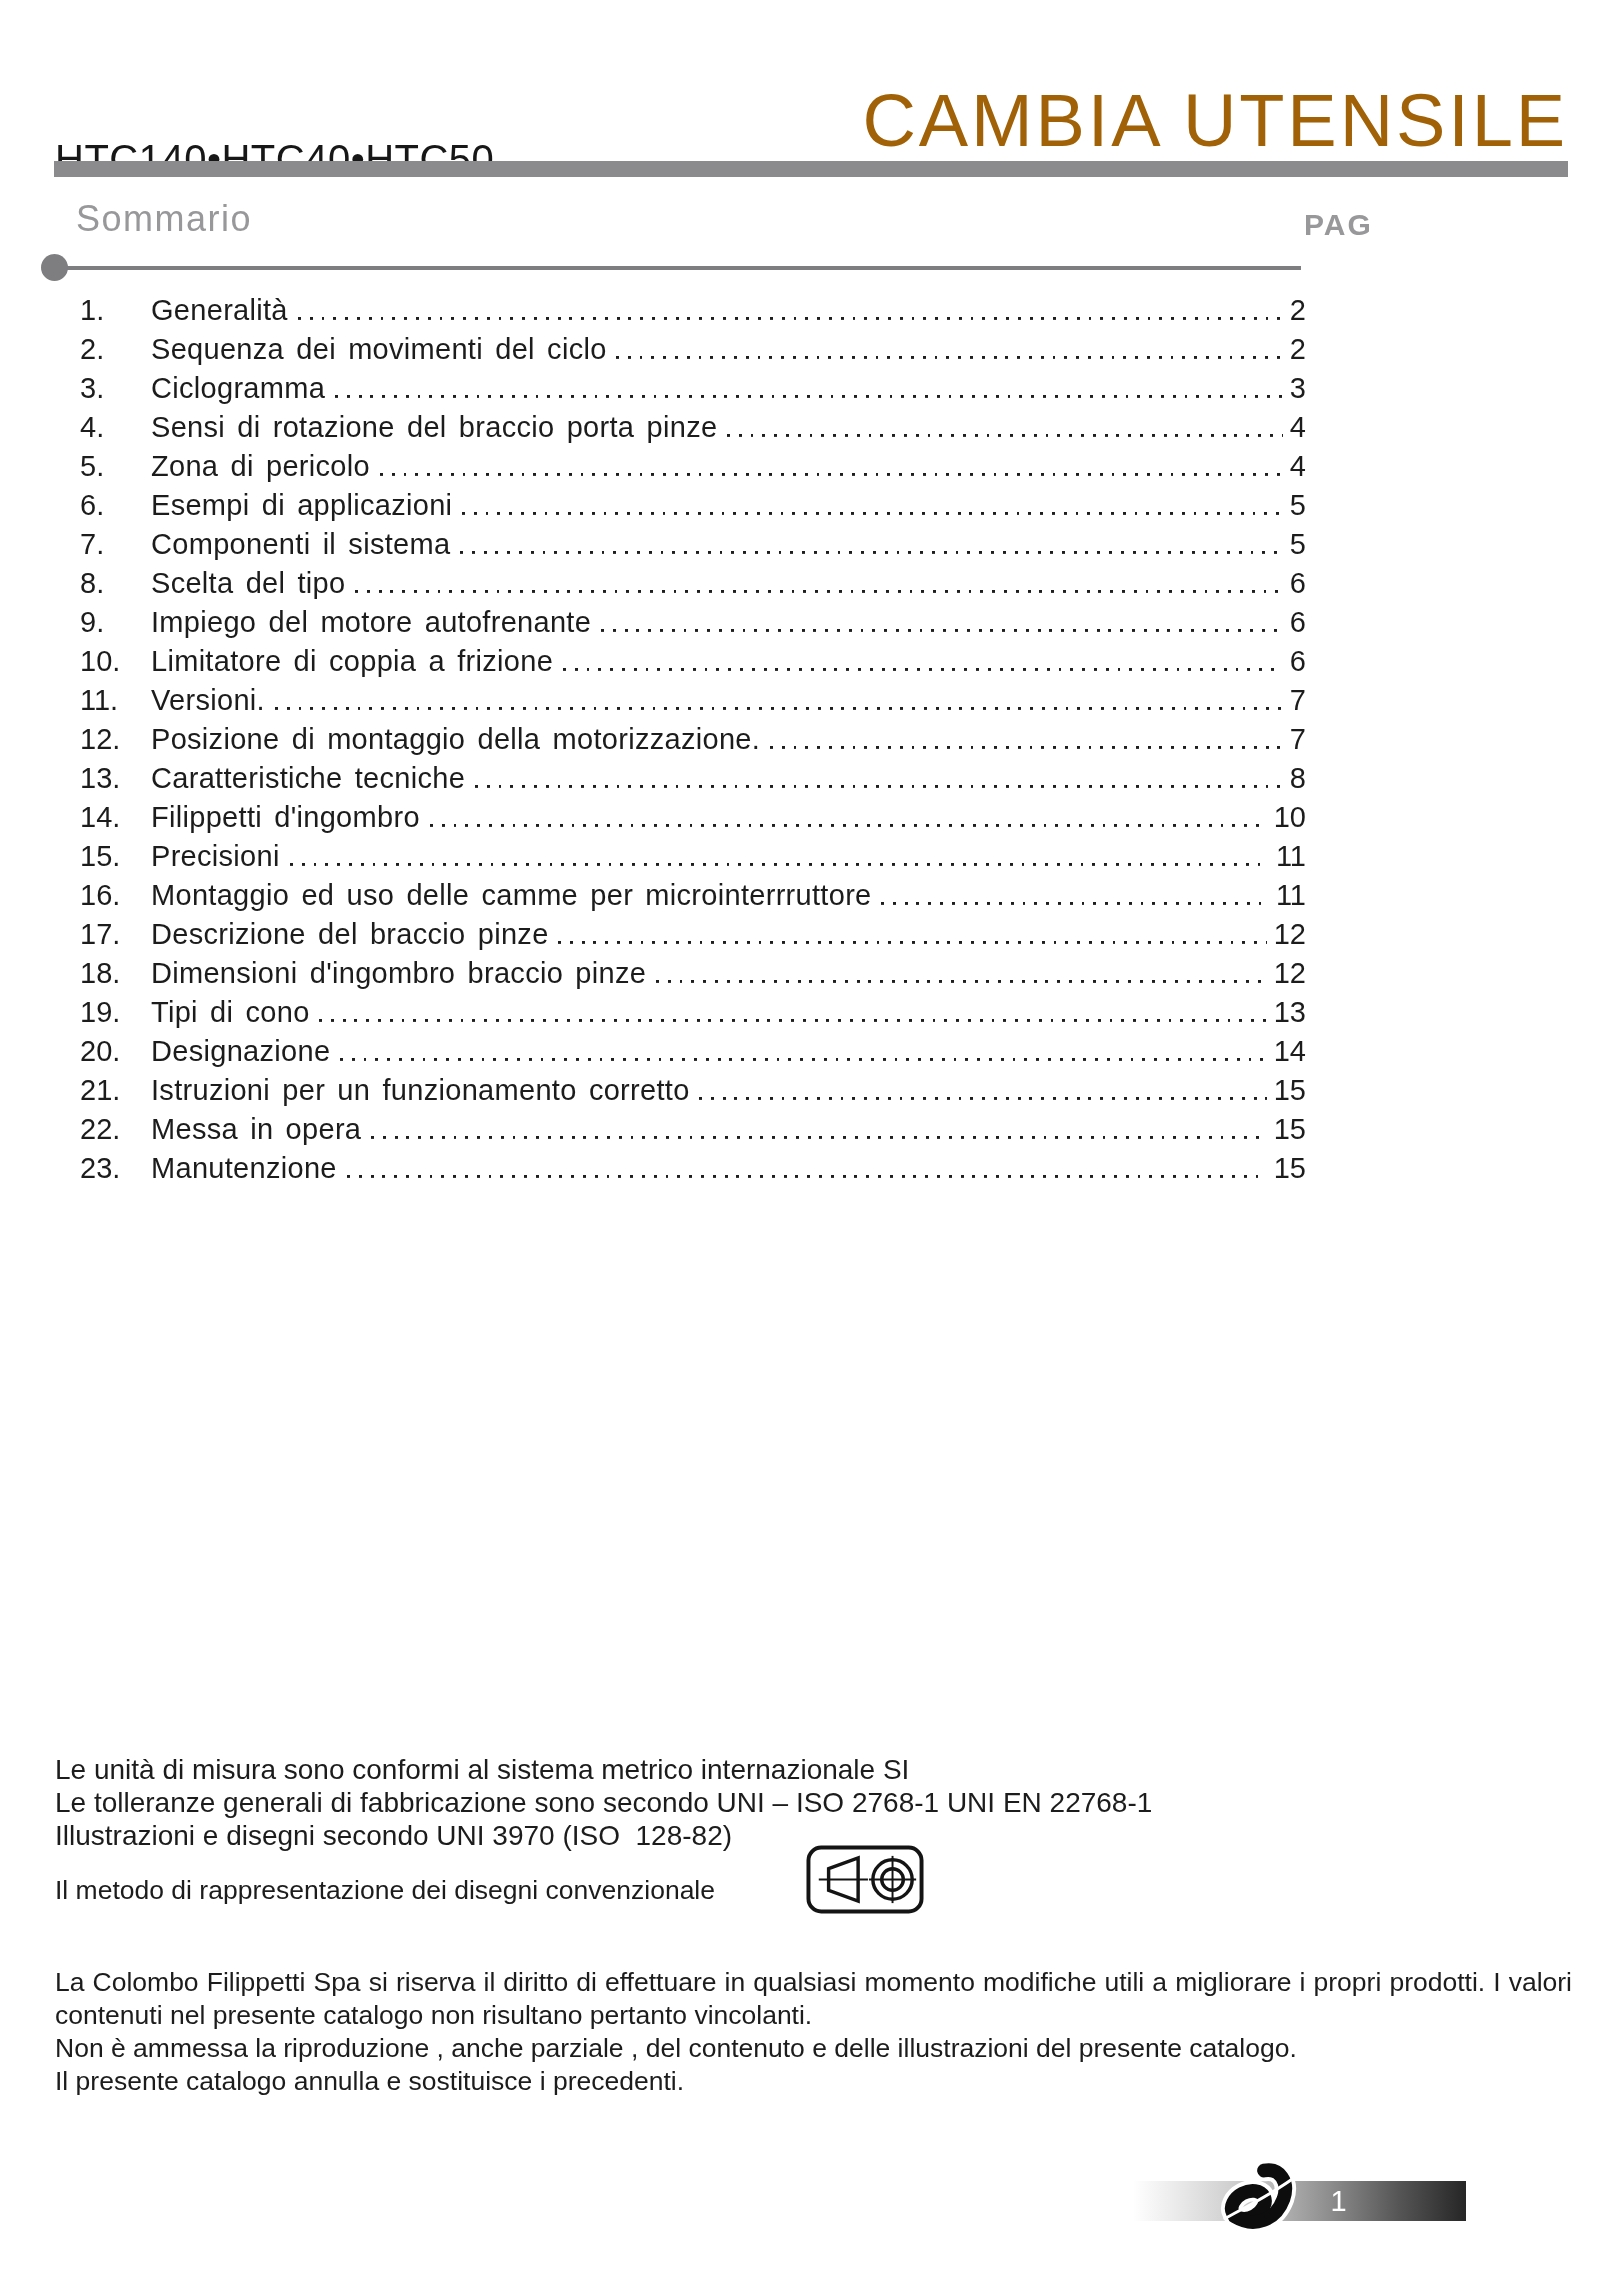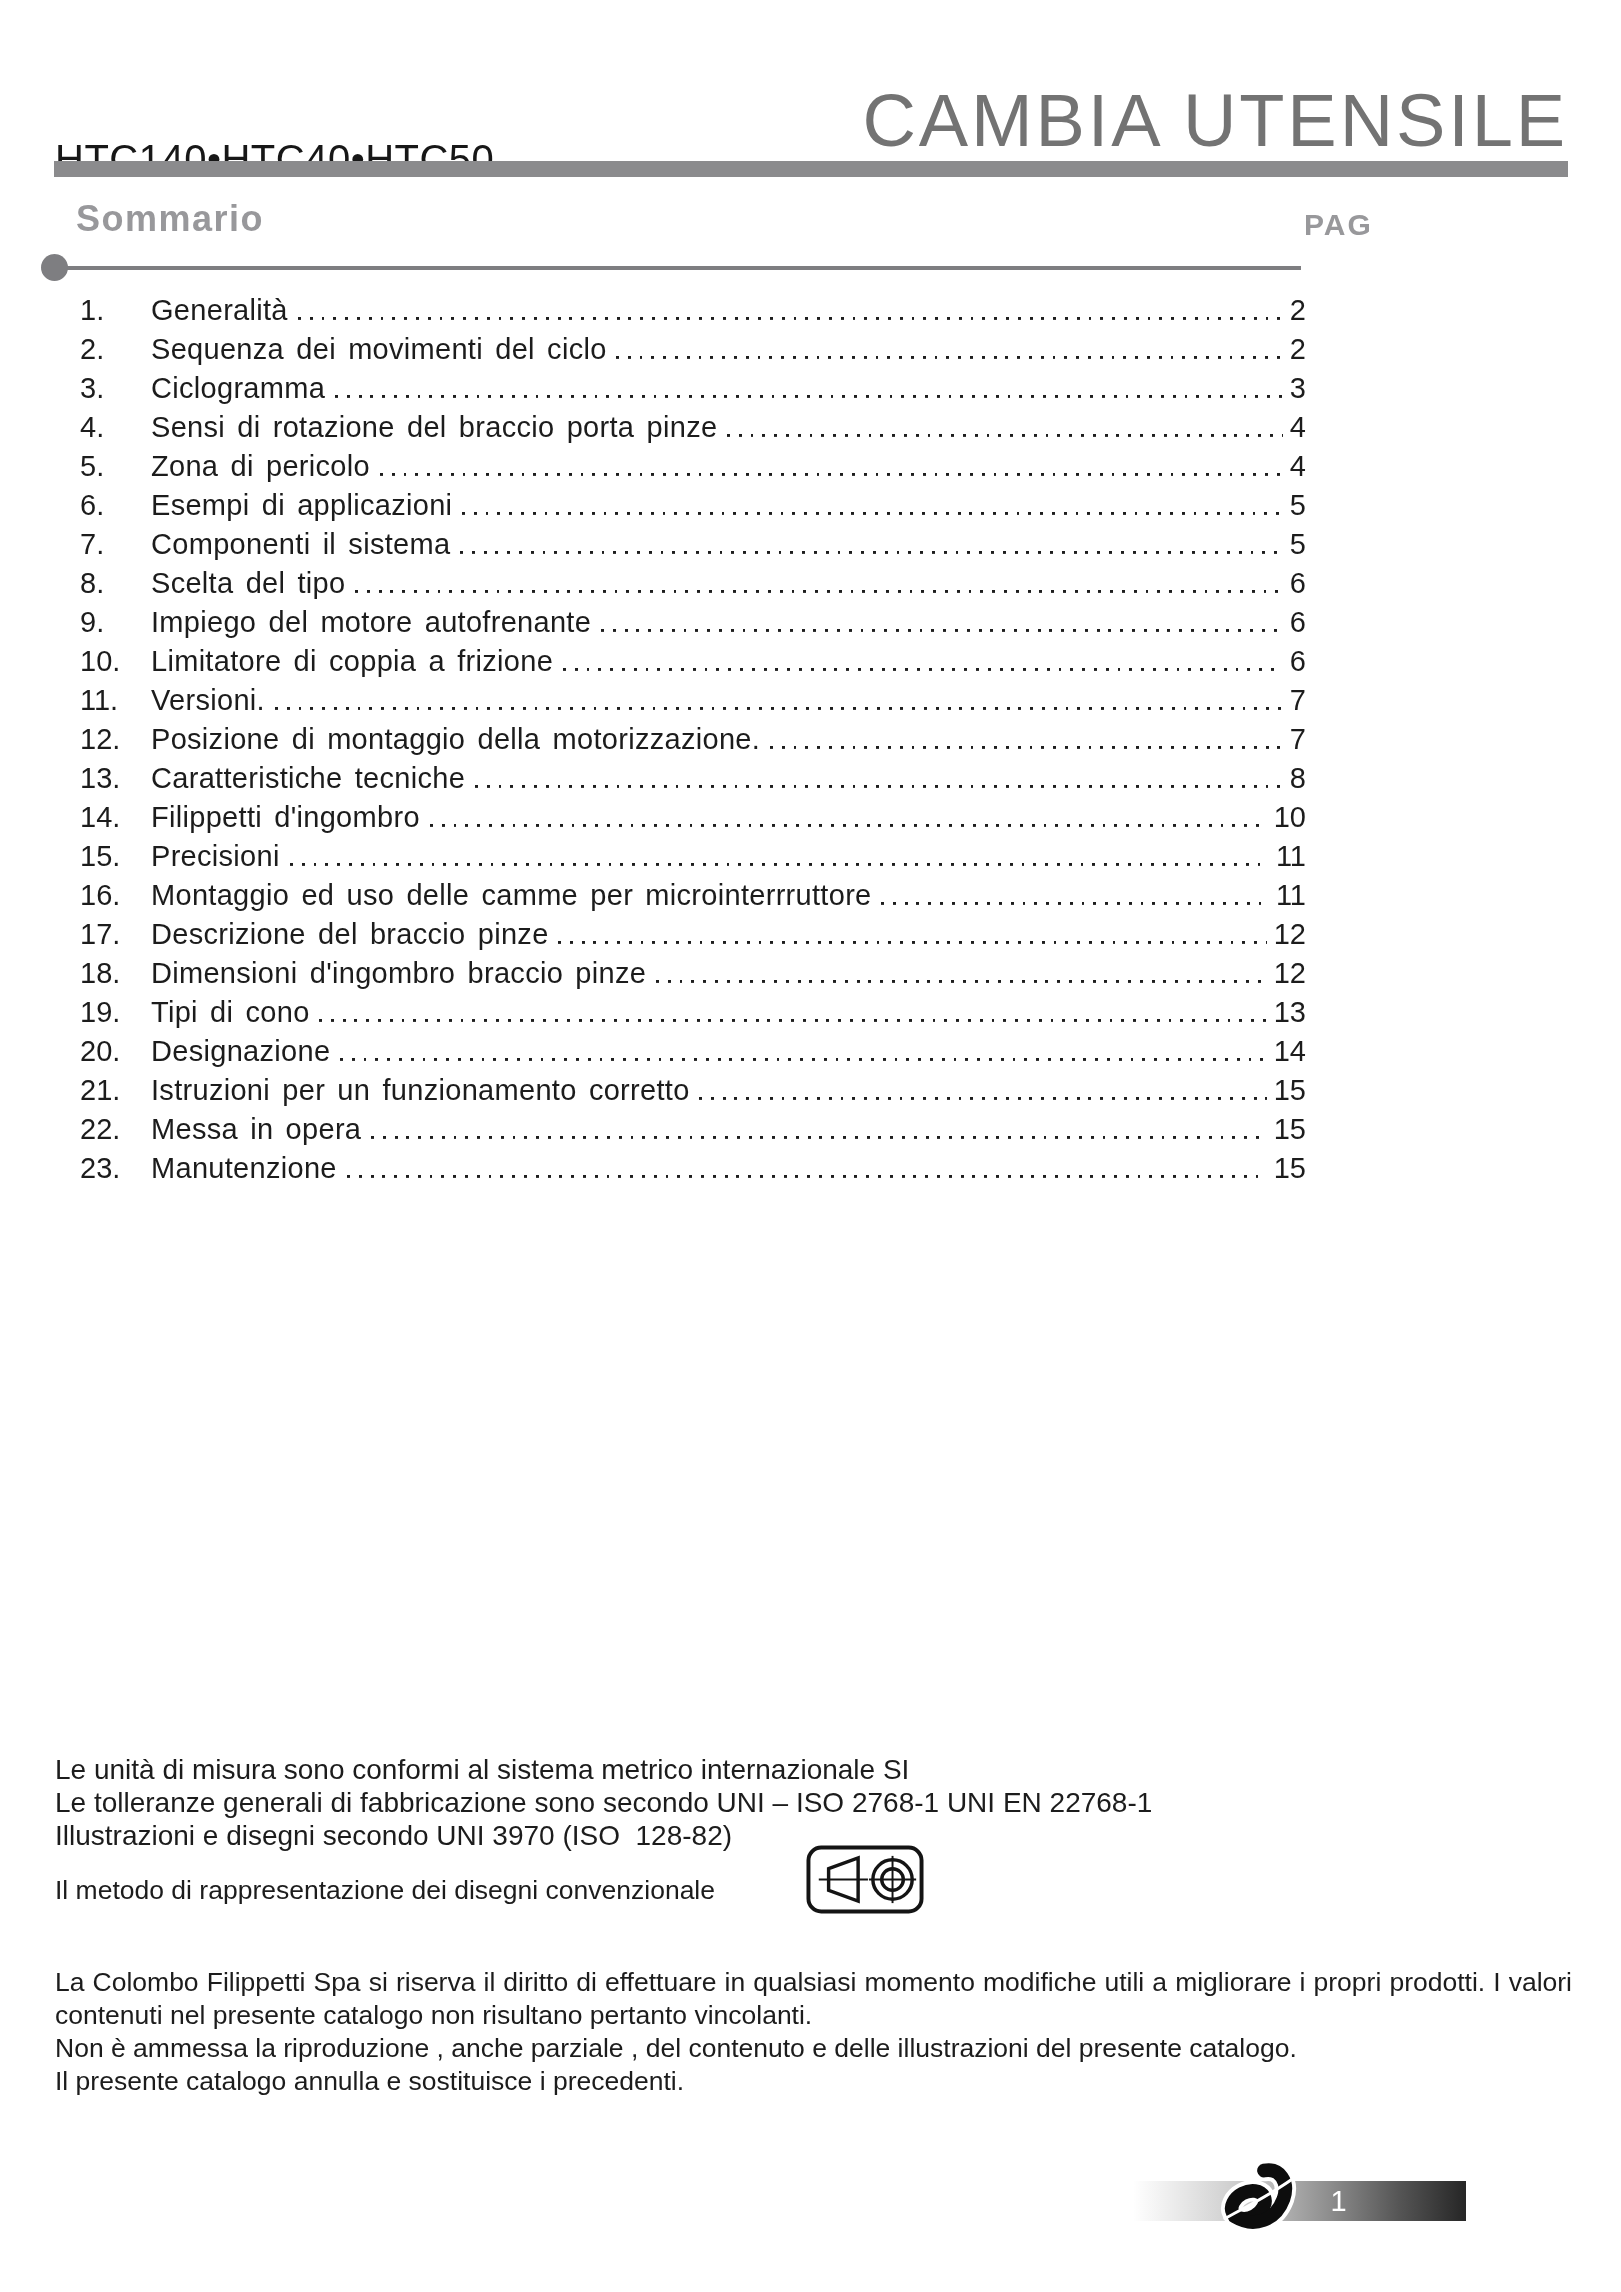--- a/index.html
+++ b/index.html
@@ -7,28 +7,28 @@
     position:relative; width:1621px; height:2293px; background:#ffffff;
     font-family:"Liberation Sans", sans-serif; color:#1c1c1c; overflow:hidden;
   }
   
   .models {
     position:absolute; left:55px; top:112px; font-size:40px; line-height:45px;
     color:#171717; letter-spacing:0.5px;margin-top:25px;
   }
   .main-title {
     position:absolute; right:53px; top:82px; font-size:74px; line-height:78px;
-    color:#737373; letter-spacing:2.9px; font-weight:400;
+    color:#a16207; letter-spacing:2.9px; font-weight:400;
   }
   .header-bar {
     position:absolute; left:54px; top:161px; width:1514px; height:15.7px; background:#8b8b8d;
   }
   
   .sommario {
-    position:absolute; left:76px; top:198px; font-size:36px; font-weight:700;
+    position:absolute; left:76px; top:198px; font-size:36px; font-weight:400;
     color:#98989b; letter-spacing:1.5px;
   }
   .pag {
     position:absolute; left:1304px; top:208px; font-size:30px; font-weight:700;
     color:#98989b; letter-spacing:2px;
   }
   .toc-rule { position:absolute; left:41px; top:254px; width:1260px; height:27.4px; }
   .toc-rule .rule-line {
     position:absolute; left:13.7px; top:11.8px; height:3.9px; right:0; background:#7e7e81;
   }

